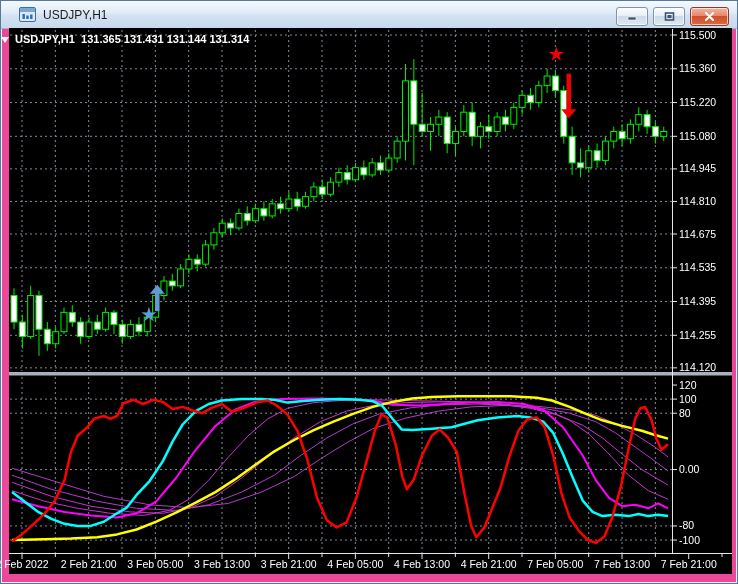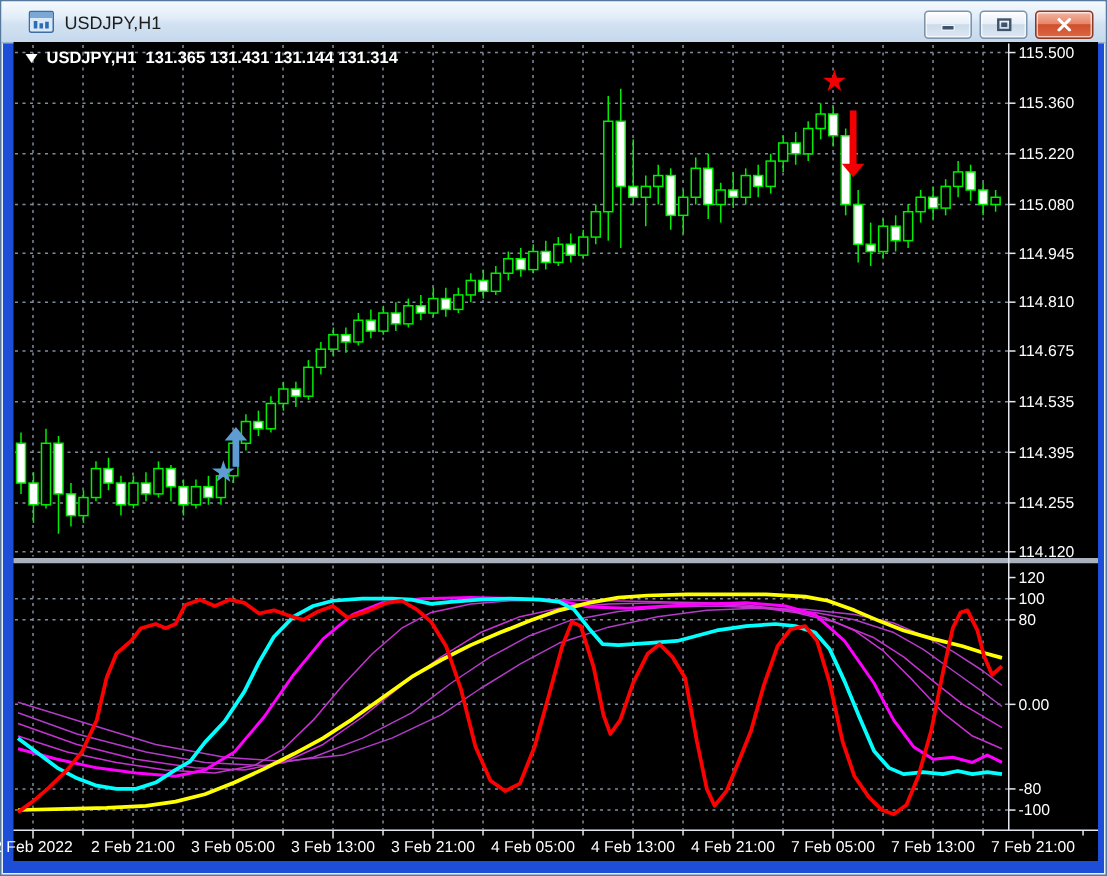--- a/index.html
+++ b/index.html
@@ -1,36 +1,36 @@
 <!DOCTYPE html>
 <html><head>
 <meta charset="utf-8">
 <style>
   html,body{margin:0;padding:0;background:#f0f0f0;font-family:"Liberation Sans",sans-serif;}
-  #window{position:relative;width:738px;height:584px;background:#1d4ed8;
+  #window{position:relative;width:738px;height:584px;background:#ec4899;
           box-shadow:inset 0 0 0 1px #56789c, inset 0 0 0 2px #e8f1fa;overflow:hidden;}
   
   #titlebar{position:absolute;left:1px;top:1px;width:736px;height:27px;
             background:linear-gradient(#f4f9fd 0%,#e2edf8 40%,#d2e2f2 55%,#c6d8ec 100%);
             display:flex;align-items:center;border-bottom:1px solid #9fb6cf;}
   #app-icon{margin-left:18px;width:17px;height:15px;flex:0 0 auto;}
   #win-title{margin-left:7px;font-size:12px;color:#1c1c1c;}
   #controls{position:absolute;right:8px;top:6px;display:flex;gap:5px;}
   .winbtn{width:30px;height:17px;border:1px solid #7e94ad;border-radius:3px;
           background:linear-gradient(#fdfeff,#e8eff7 45%,#ccdae9 50%,#dde8f3);
           box-shadow:inset 0 0 0 1px rgba(255,255,255,.65);
           display:flex;align-items:center;justify-content:center;cursor:default;}
   .winbtn.close{width:37px;border-color:#8e3a27;
           background:linear-gradient(#f3b5a2,#e8876b 45%,#cf4f2c 50%,#dd6843);}
   
   #chart-bg{position:absolute;left:9px;top:28px;width:723px;height:546px;background:#000;}
   #overlay{position:absolute;left:0;top:0;pointer-events:none;}
   .legend{position:absolute;color:#fff;font-size:11px;font-weight:bold;white-space:nowrap;
           letter-spacing:0;}
-  #legend-main{left:17px;top:33px;text-align:right;}
+  #legend-main{left:1px;top:33px;text-align:right;}
   #legend-ind{left:17px;top:377px;}
   .tri{display:inline-block;width:0;height:0;border-left:4px solid transparent;
        border-right:4px solid transparent;border-top:6px solid #fff;margin-right:6px;}
 </style>
 </head>
 <body>
 
 <div id="window">
 
   <div id="titlebar">

